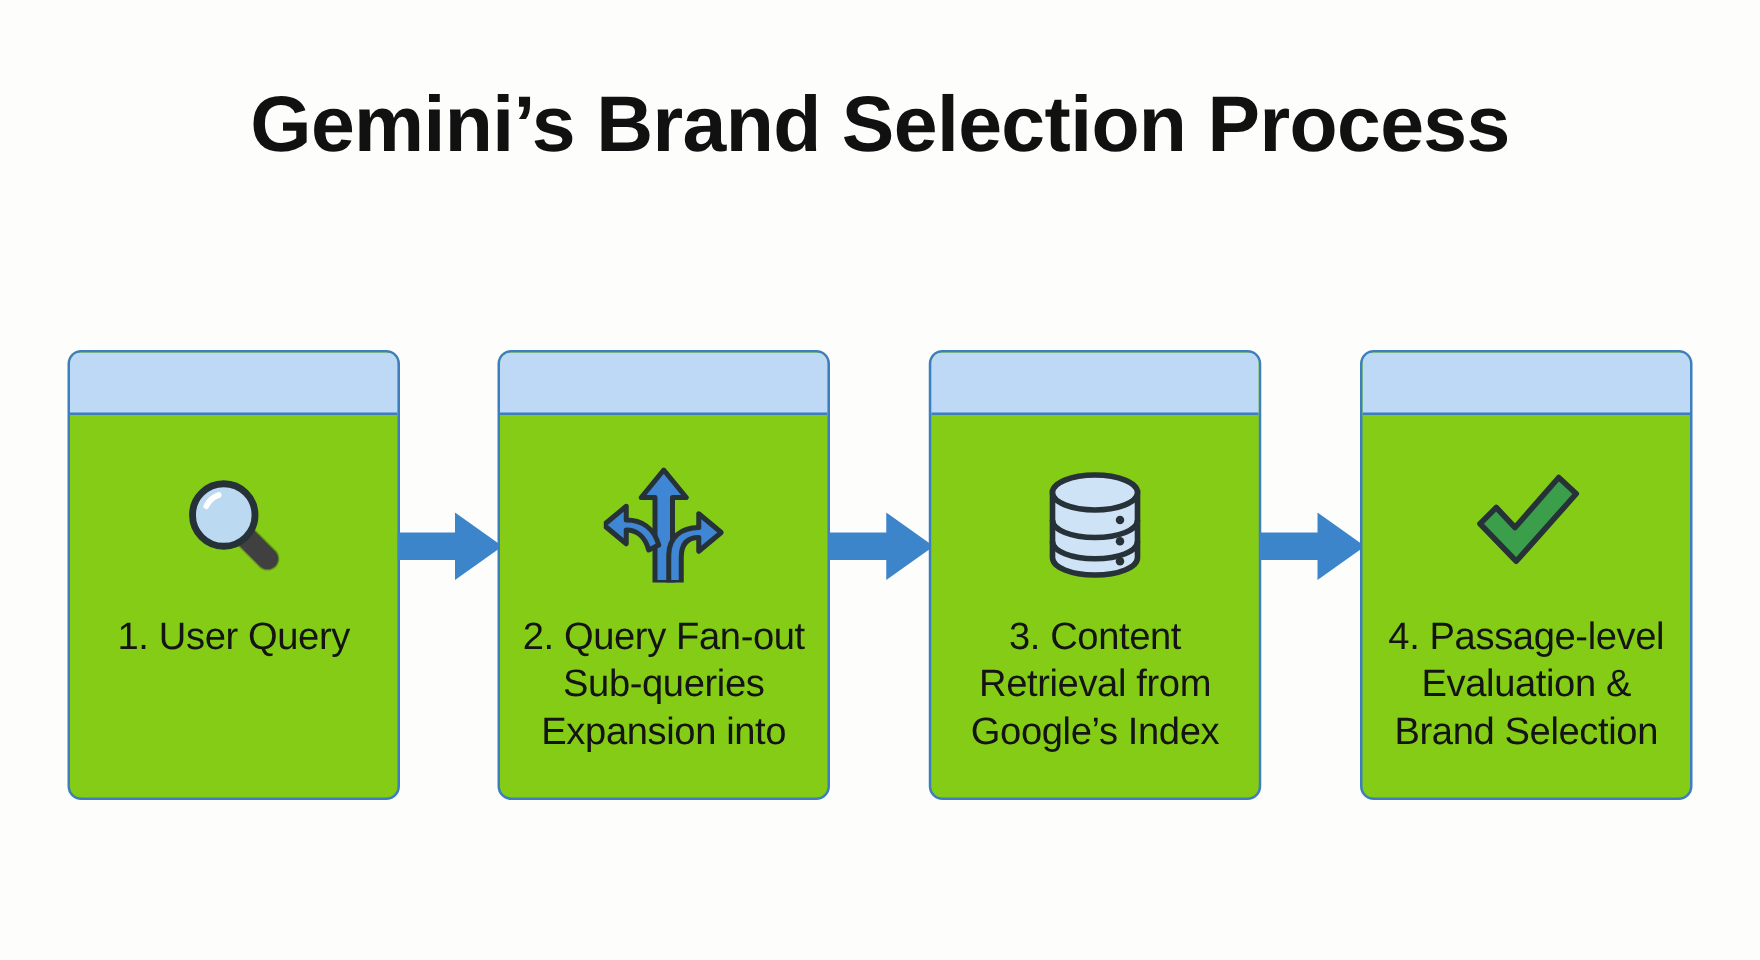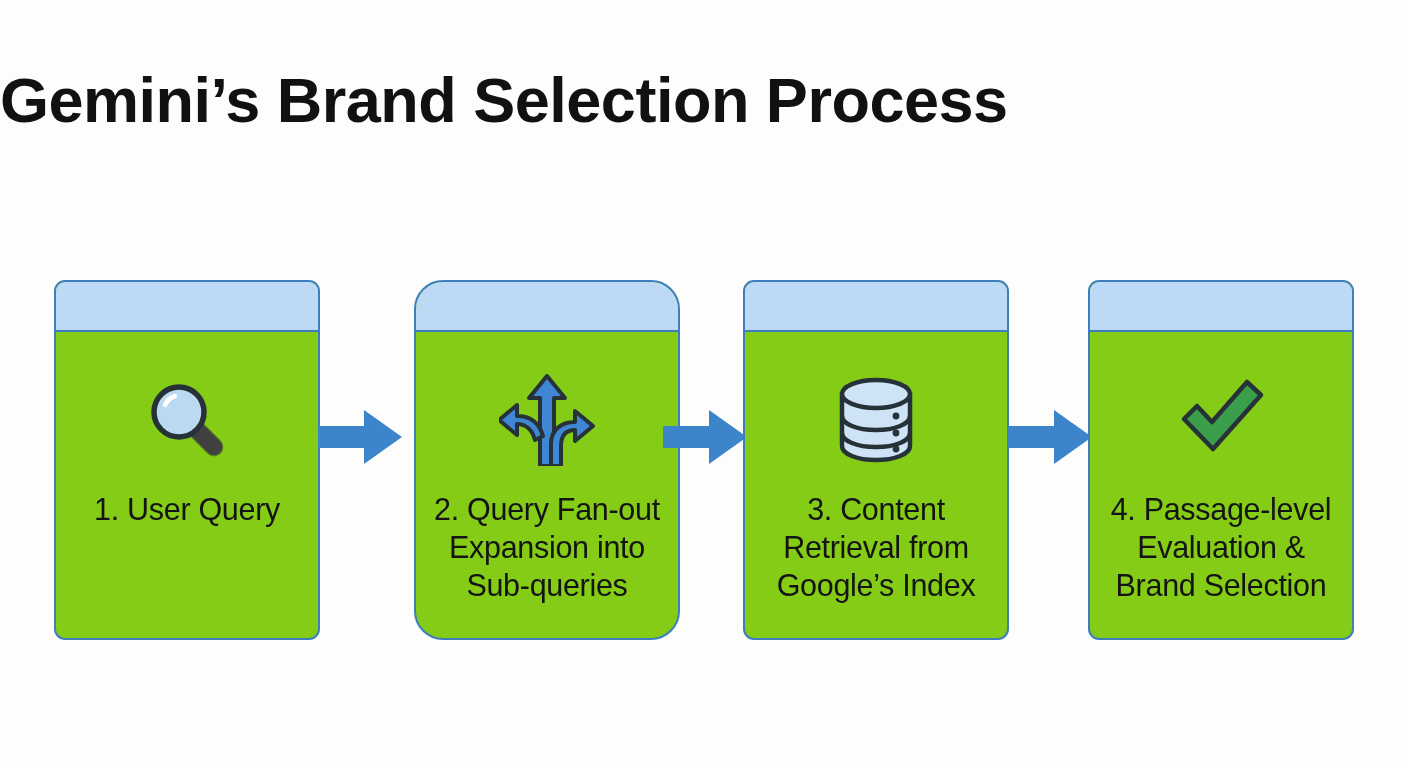--- a/index.html
+++ b/index.html
@@ -13,21 +13,21 @@
     font-family: "Liberation Sans", sans-serif;
     overflow: hidden;
     position: relative;
   }
 
   #diagram-title {
     position: absolute;
     top: 66px;
     left: 0;
     width: 1408px;
-    text-align: left;
+    text-align: center;
     font-size: 63px;
     font-weight: bold;
     color: #111111;
     letter-spacing: -0.5px;
     line-height: 1.1;
     white-space: nowrap;
   }
 
   #flow-row {
     position: absolute;
@@ -92,21 +92,21 @@
 
   .flow-arrow {
     position: absolute;
     top: 130px;
     width: 84px;
     height: 54px;
   }
 
   
   #card-1 { left: 0px; }
-  #card-2 { left: 360px; border-radius: 29px; }
+  #card-2 { left: 344px; }
   #card-3 { left: 689px; }
   #card-4 { left: 1034px; }
 
   #arrow-1 { left: 264px; }
   #arrow-2 { left: 609px; }
   #arrow-3 { left: 954px; }
 </style>
 </head>
 <body>
 
@@ -144,22 +144,22 @@
         <svg width="96" height="92" viewBox="0 0 96 92">
           <g fill="#3f87d4" stroke="#263238" stroke-width="4" stroke-linejoin="round">
             <path d="M41 92 L41 52 C41 36 41 28 41 24 L30 24 L48 2 L66 24 L55 24 C55 28 55 36 55 52 L55 92 Z"></path>
             <path d="M44 62 C40 48 30 42 18 42 L18 31 L0 46 L18 61 L18 50 C26 50 33 55 36 66 Z"></path>
             <path d="M52 92 L52 70 C52 56 62 48 76 48 L76 37 L94 52 L76 67 L76 56 C66 56 62 62 62 72 L62 92 Z"></path>
           </g>
         </svg>
       </div>
       <div class="card-label">
         <div>2. Query Fan-out</div>
+        <div>Sub-queries</div>
         <div>Expansion into</div>
-        <div>Sub-queries</div>
       </div>
     </div>
   </div>
 
   <div class="flow-arrow" id="arrow-2">
     <svg width="84" height="54" viewBox="0 0 84 54">
       <polygon points="0,16 46,16 46,0 84,27 46,54 46,38 0,38" fill="#3d85ca"></polygon>
     </svg>
   </div>
 

